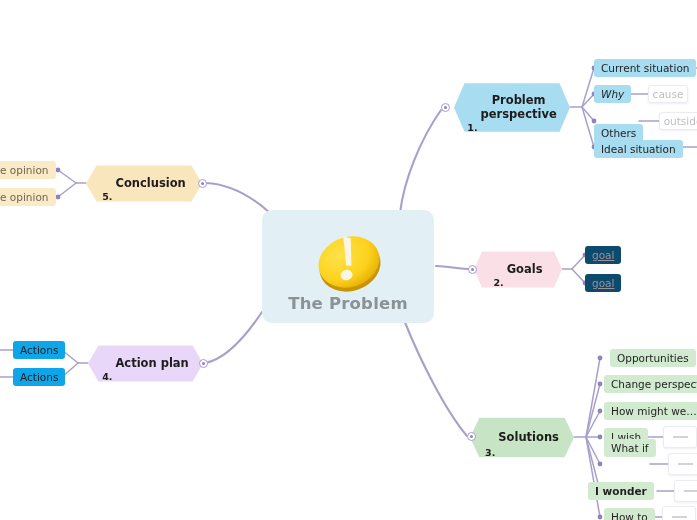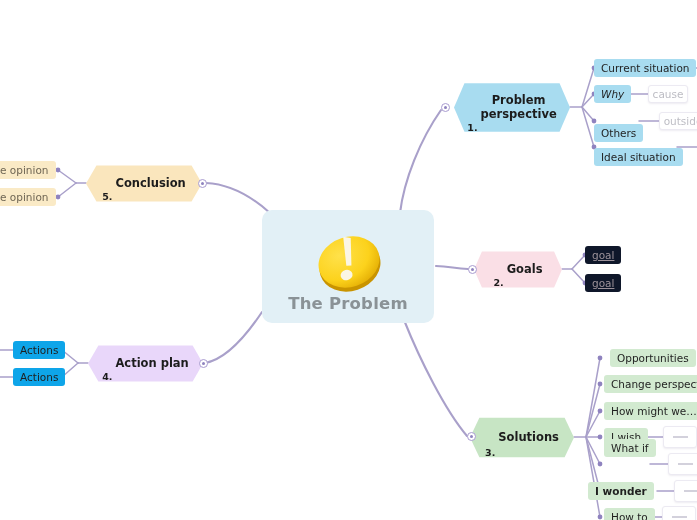--- a/index.html
+++ b/index.html
@@ -84,21 +84,21 @@
   .child {
     border-radius: 3px;
     font-size: 10.5px;
     color: #1f1f1f;
     padding: 0 7px;
     height: 18px;
     justify-content: flex-start;
   }
   .c-blue  { background: #a8dcf0; }
   .c-green { background: #d2ead0; }
-  .c-pink  { background: #0f172a; color: #9c9199; text-decoration: underline; }
+  .c-pink  { background: #0c4a6e; color: #9c9199; text-decoration: underline; }
   .c-purp  { background: #0ea5e9; }
   .c-tan   { background: #faeac6; color: #6f6654; }
   .c-ghost {
     background: #ffffff;
     color: #bdbdc4;
     border: 1px solid #eceaf2;
     box-shadow: 0 1px 2px rgba(120,110,150,0.13);
     justify-content: center;
   }
   .c-ghost.empty::after {
@@ -245,21 +245,21 @@
       <span>cause</span>
     </div>
 
   <div class="node child c-blue" style="left:594px; top:124px; min-width:41px;">
       <span>Others</span>
     </div>
   <div class="node child c-ghost" style="left:659px; top:112px; width:48px;">
       <span>outside</span>
     </div>
 
-  <div class="node child c-blue" style="left:594px; top:148px; min-width:76px;">
+  <div class="node child c-blue" style="left:594px; top:140px; min-width:76px;">
       <span>Ideal situation</span>
     </div>
 
   <div class="node branch" id="b2">
     <span class="num">2.</span>
     <span class="ttl">Goals</span>
   </div>
   <div class="handle" style="left:468px; top:265px;"></div>
 
   <div class="node child c-pink" style="left:585px; top:246px; min-width:26px;">

